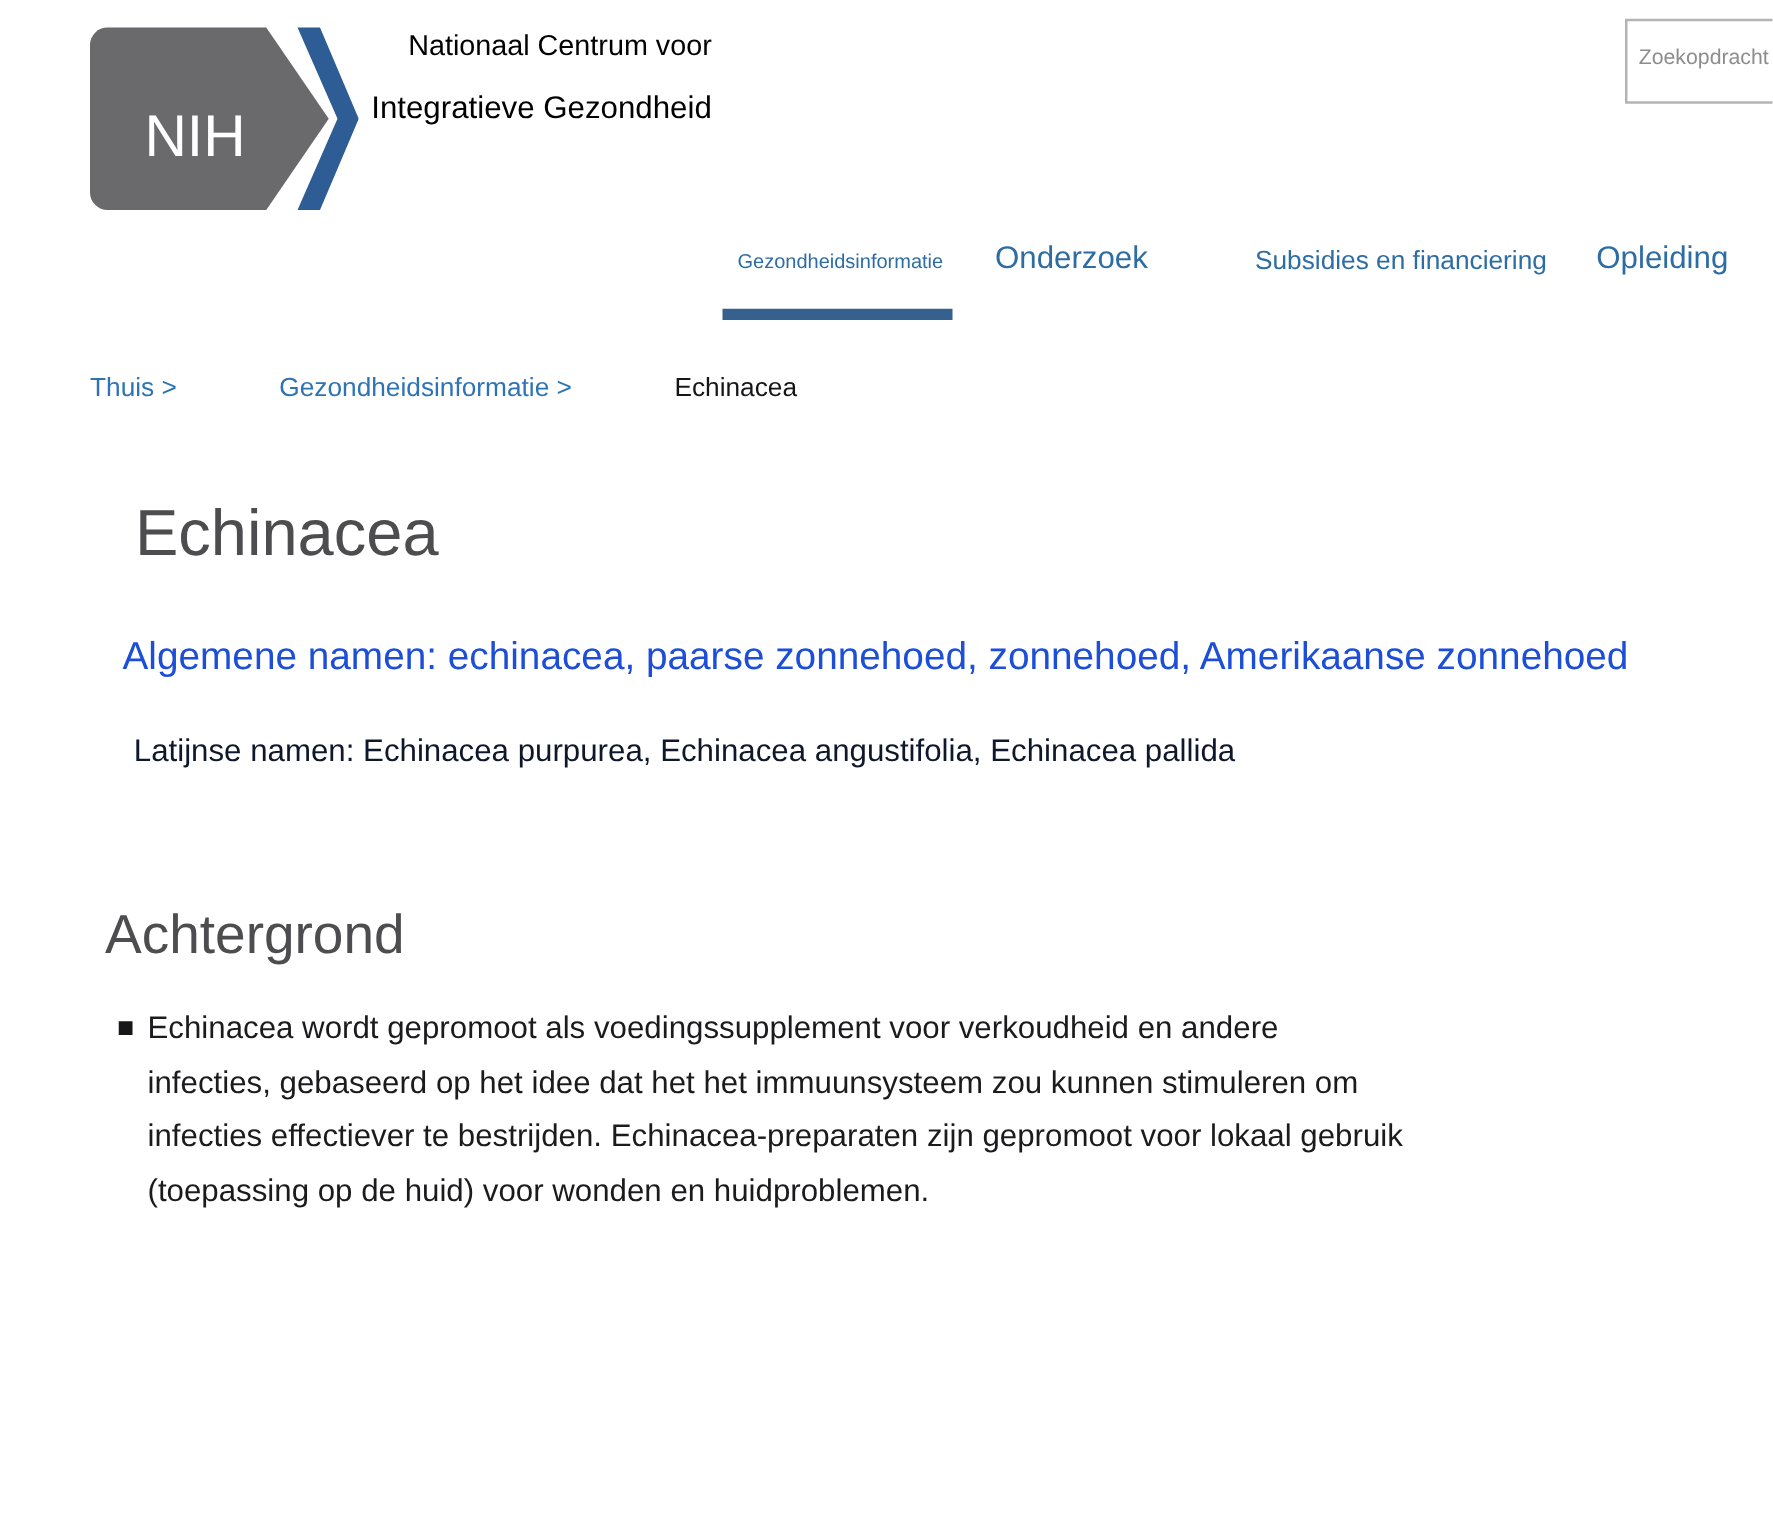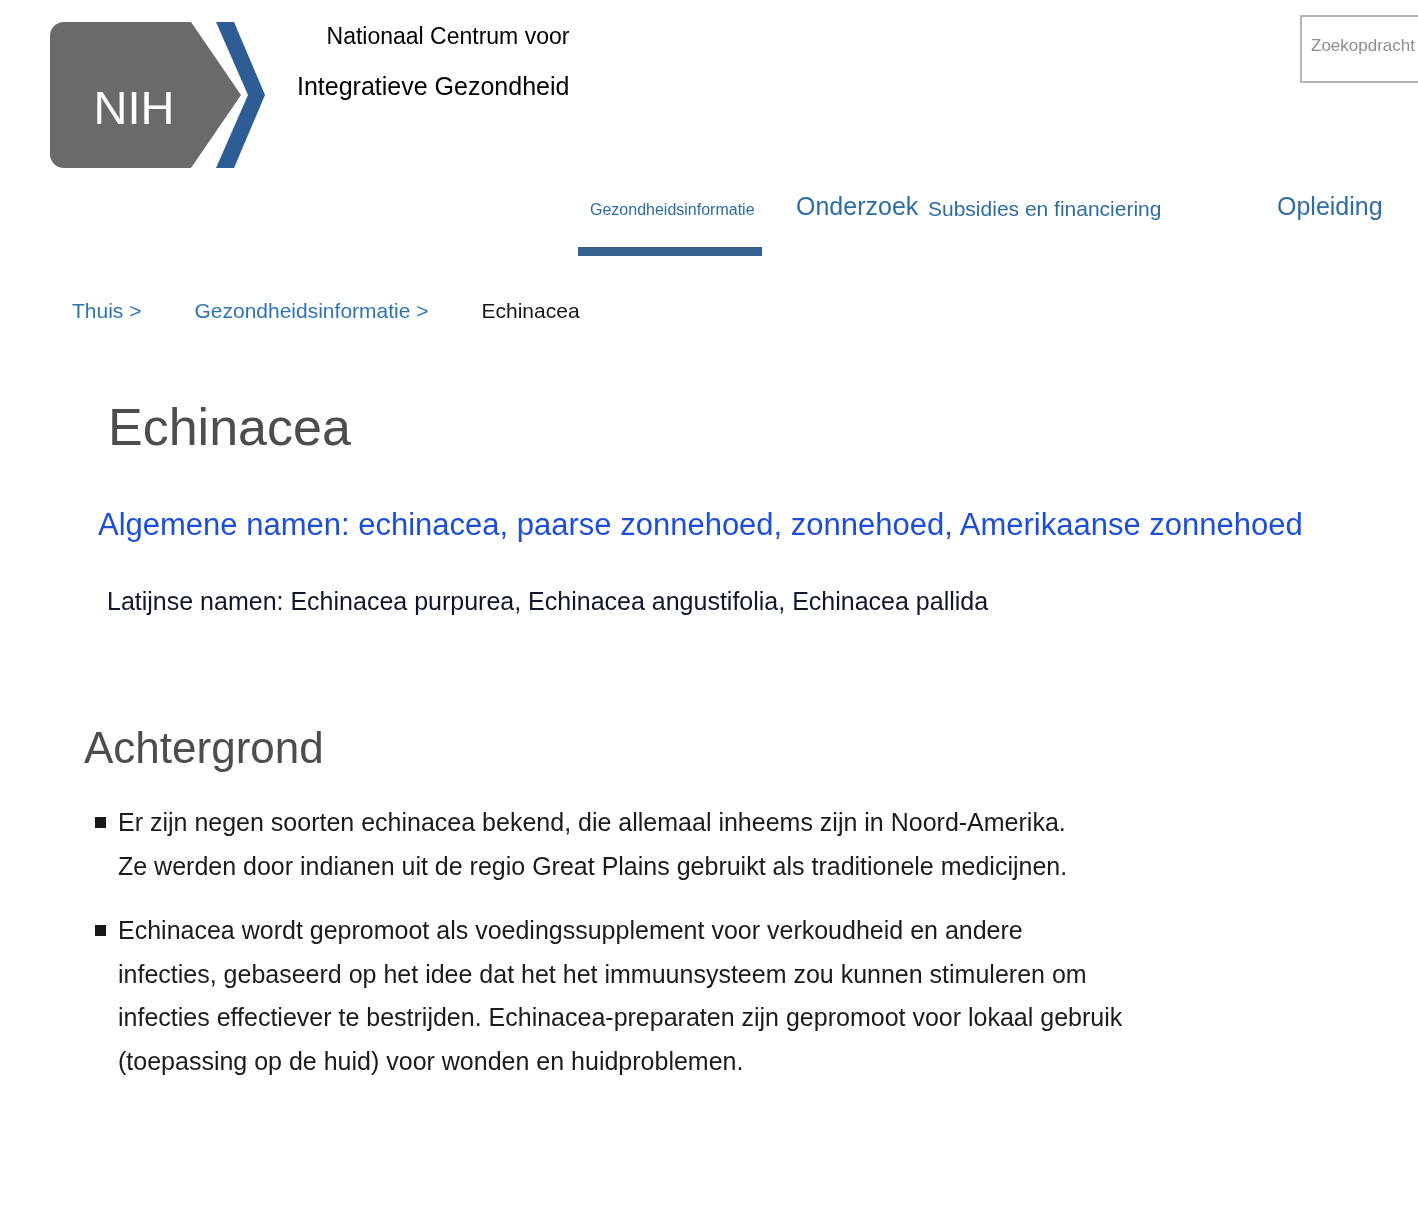--- a/index.html
+++ b/index.html
@@ -9,21 +9,21 @@
     width: 1418px;
     height: 1210px;
     overflow: hidden;
     font-family: "Liberation Sans", sans-serif;
     color: #1c1c1e;
   }
 
   
   .logo-wrap {
     position: absolute;
-    left: 50px; top: 10px;
+    left: 72px; top: 10px;
     width: 215px; height: 170px;
     cursor: pointer;
   }
   .logo-wrap svg { display: block; width: 100%; height: 100%; }
 
   .org-name {
     position: absolute;
     left: 290px; top: 25px;
     color: #000000;
     line-height: 1;
@@ -52,36 +52,36 @@
   .nav-link {
     position: absolute;
     color: #2e6da4;
     text-decoration: none;
     line-height: 1;
     white-space: nowrap;
     cursor: pointer;
   }
   .nav-0 { left: 590px; top: 202px; font-size: 16px; }
   .nav-1 { left: 796px; top: 194px; font-size: 25px; text-align: center; }
-  .nav-2 { left: 928px; top: 198px; font-size: 21px; }
+  .nav-2 { left: 1004px; top: 198px; font-size: 21px; }
   .nav-3 { left: 1277px; top: 194px; font-size: 25px; }
 
   .active-tab-bar {
     position: absolute;
     left: 578px; top: 247px;
     width: 184px; height: 9px;
     background: #35618e;
   }
 
   
   .breadcrumb {
     position: absolute;
     left: 72px; top: 299px;
     display: flex;
-    gap: 53px;
+    gap: 82px;
     font-size: 21px;
     line-height: 1.1;
     white-space: nowrap;
   }
   .crumb-link { color: #2e74b5; text-decoration: none; cursor: pointer; }
   .crumb-current { color: #161618; }
 
   
   .page-title {
     position: absolute;
@@ -168,19 +168,17 @@
 
 <h1 class="page-title">Echinacea</h1>
 
 <p class="common-names">Algemene namen: echinacea, paarse zonnehoed, zonnehoed, Amerikaanse zonnehoed</p>
 
 <p class="latin-names">Latijnse namen: Echinacea purpurea, Echinacea angustifolia, Echinacea pallida</p>
 
 <h2 class="section-heading">Achtergrond</h2>
 
 <ul class="bullet-list">
-  <li>Er zijn negen soorten echinacea bekend, die allemaal inheems zijn in Noord-Amerika.
-Ze werden door indianen uit de regio Great Plains gebruikt als traditionele medicijnen.</li>
   <li>Echinacea wordt gepromoot als voedingssupplement voor verkoudheid en andere
 infecties, gebaseerd op het idee dat het het immuunsysteem zou kunnen stimuleren om
 infecties effectiever te bestrijden. Echinacea-preparaten zijn gepromoot voor lokaal gebruik
 (toepassing op de huid) voor wonden en huidproblemen.</li>
 </ul>
 
 </body></html>

